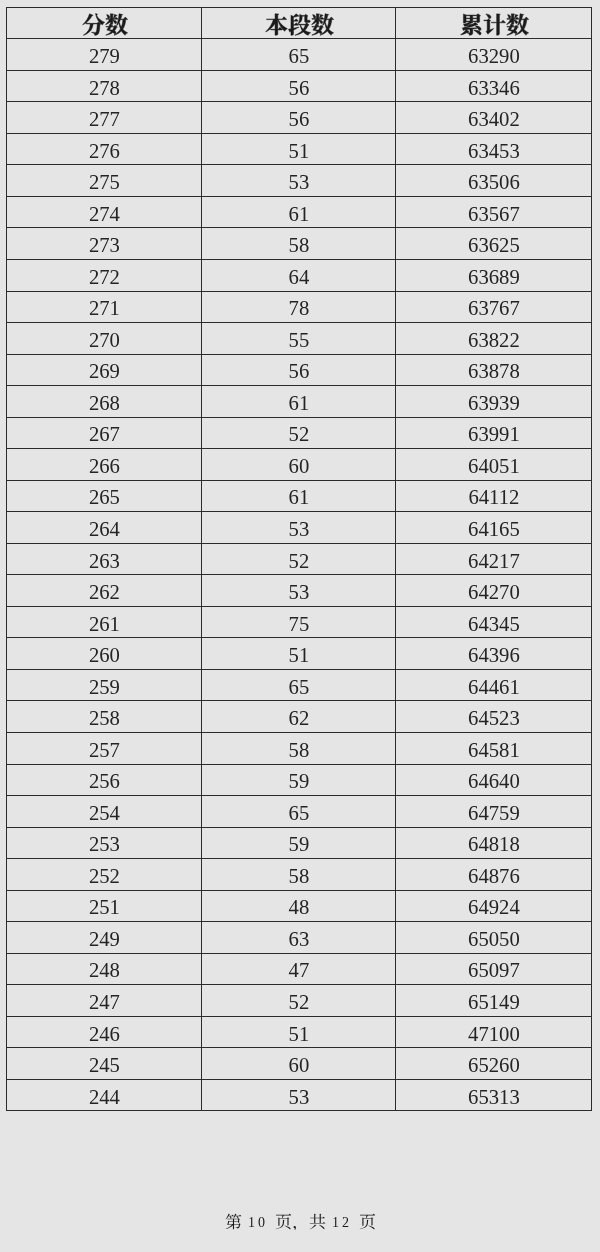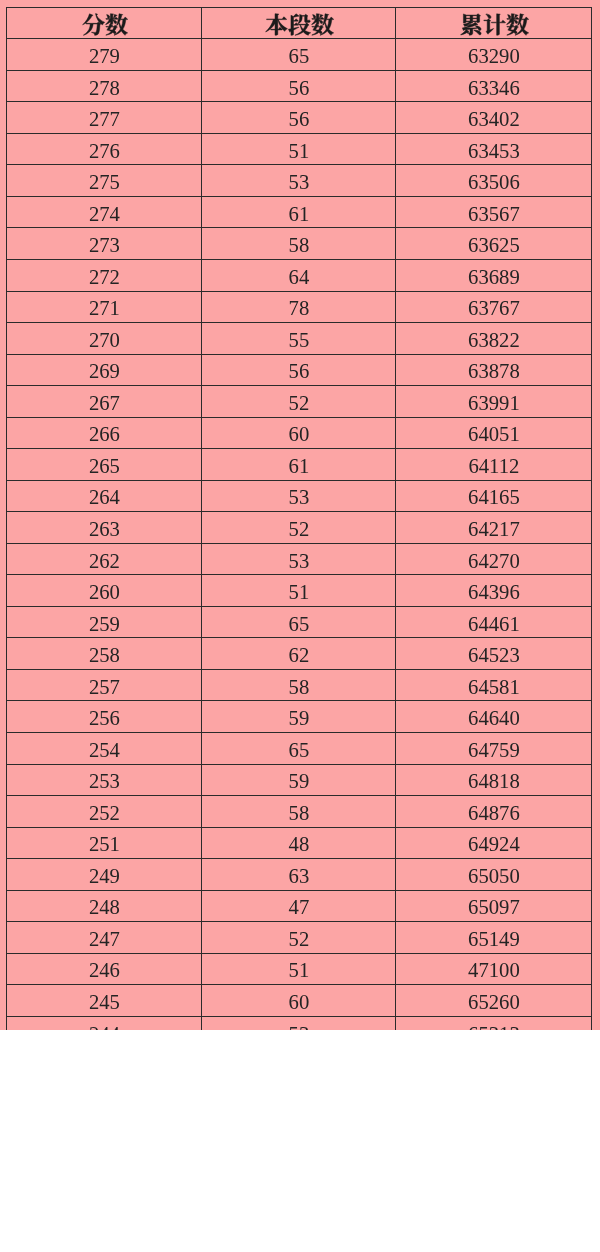--- a/index.html
+++ b/index.html
@@ -3,21 +3,21 @@
 <meta charset="utf-8">
 <title>score-segment-table</title>
 <style>
   html, body { margin:0; padding:0; background:#ffffff; }
   body {
     width:600px; height:1252px;
     font-family:"Liberation Serif", serif;
     color:#1b1b1b;
     overflow:hidden;
   }
-  .page { position:relative; width:600px; height:1030px; background:#fca5a5; overflow:hidden; }
+  .page { position:relative; width:600px; height:1252px; background:#e5e5e5; overflow:hidden; }
 
   table.score-table {
     position:absolute; left:6.4px; top:7.2px;
     width:585px;
     border-collapse:collapse; table-layout:fixed;
   }
   table.score-table col.c1 { width:195px; }
   table.score-table col.c2 { width:194px; }
   table.score-table col.c3 { width:196px; }
   table.score-table th, table.score-table td {
@@ -127,20 +127,25 @@
           <td><span class="val">270</span></td>
           <td><span class="val">55</span></td>
           <td><span class="val">63822</span></td>
         </tr>
         <tr>
           <td><span class="val">269</span></td>
           <td><span class="val">56</span></td>
           <td><span class="val">63878</span></td>
         </tr>
         <tr>
+          <td><span class="val">268</span></td>
+          <td><span class="val">61</span></td>
+          <td><span class="val">63939</span></td>
+        </tr>
+        <tr>
           <td><span class="val">267</span></td>
           <td><span class="val">52</span></td>
           <td><span class="val">63991</span></td>
         </tr>
         <tr>
           <td><span class="val">266</span></td>
           <td><span class="val">60</span></td>
           <td><span class="val">64051</span></td>
         </tr>
         <tr>
@@ -155,20 +160,25 @@
         </tr>
         <tr>
           <td><span class="val">263</span></td>
           <td><span class="val">52</span></td>
           <td><span class="val">64217</span></td>
         </tr>
         <tr>
           <td><span class="val">262</span></td>
           <td><span class="val">53</span></td>
           <td><span class="val">64270</span></td>
+        </tr>
+        <tr>
+          <td><span class="val">261</span></td>
+          <td><span class="val">75</span></td>
+          <td><span class="val">64345</span></td>
         </tr>
         <tr>
           <td><span class="val">260</span></td>
           <td><span class="val">51</span></td>
           <td><span class="val">64396</span></td>
         </tr>
         <tr>
           <td><span class="val">259</span></td>
           <td><span class="val">65</span></td>
           <td><span class="val">64461</span></td>

